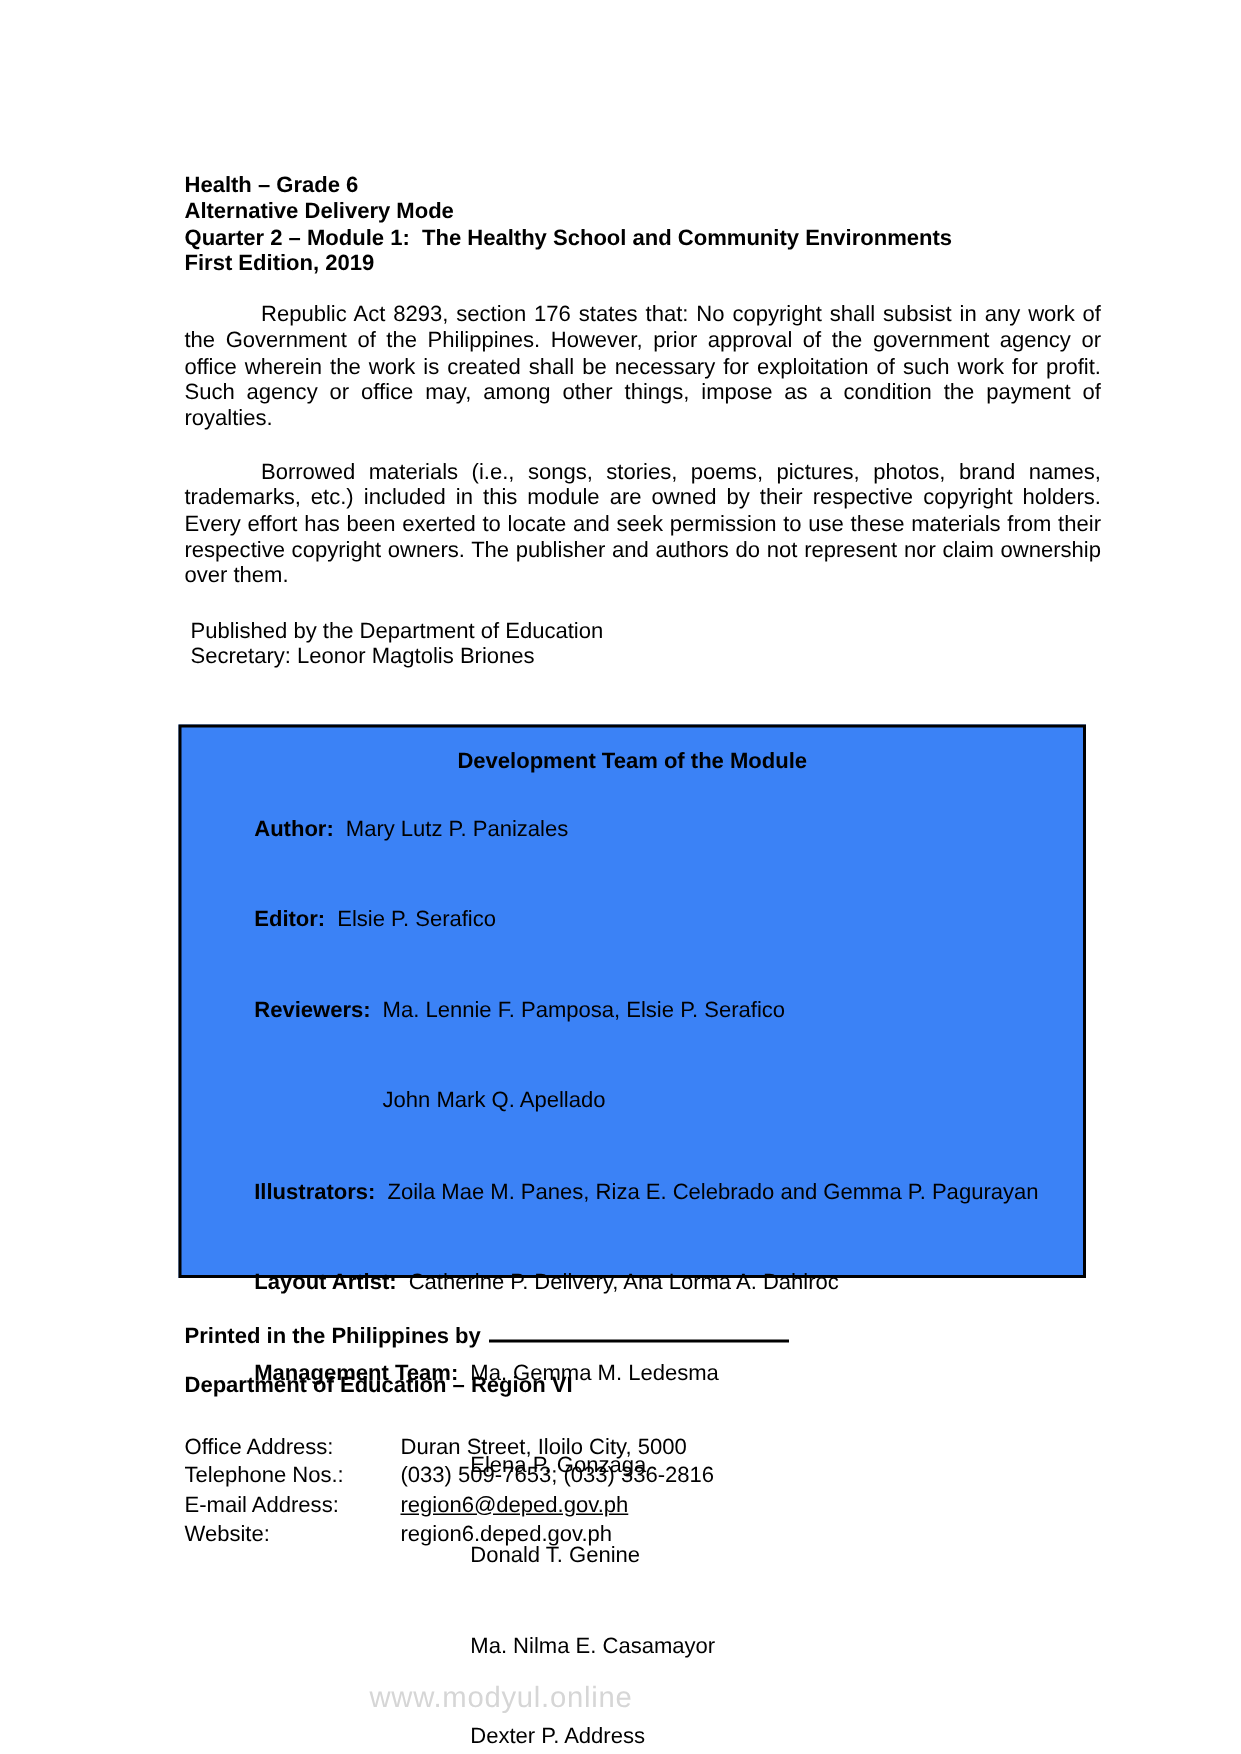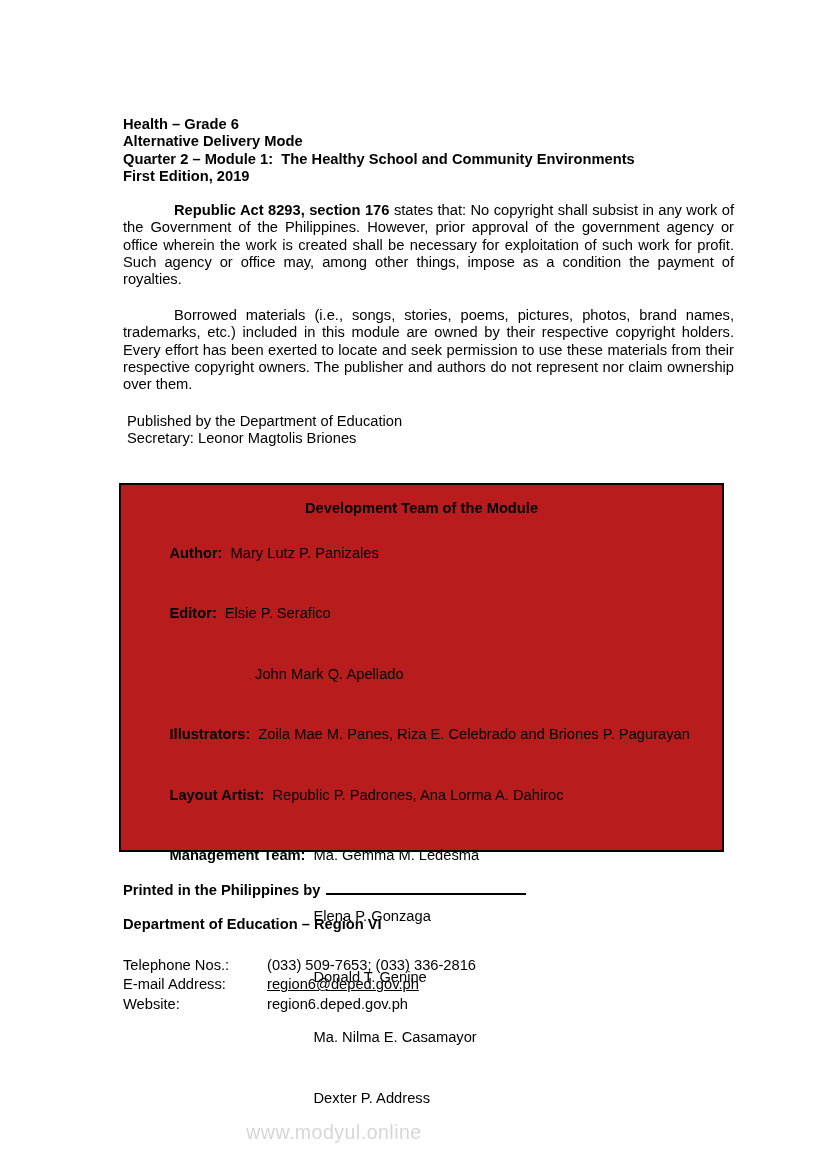--- a/index.html
+++ b/index.html
@@ -7,21 +7,21 @@
     position: relative;
     width: 827px;
     height: 1169px;
     background: #ffffff;
     font-family: "Liberation Sans", sans-serif;
     font-size: 14.7px;
     line-height: 17.3px;
     color: #000000;
     overflow: hidden;
   }
-  .bold { font-weight: bold; }
+  .bold { font-weight: normal; }
   .header-block {
     position: absolute;
     top: 116px;
     left: 123px;
     font-weight: bold;
   }
   .header-line { white-space: pre; }
   .para {
     position: absolute;
     left: 123px;
@@ -37,21 +37,21 @@
     top: 413px;
     left: 127px;
   }
   .dev-box {
     position: absolute;
     top: 483px;
     left: 119px;
     width: 601px;
     height: 365px;
     border: 2px solid #000000;
-    background: #b91c1c;
+    background: #3b82f6;
   }
   .dev-title {
     margin-top: 15px;
     margin-bottom: 10px;
     text-align: center;
     font-weight: bold;
   }
   .dev-row {
     padding-left: 24px;
     margin-bottom: 8.7px;
@@ -136,31 +136,34 @@
     <div class="dev-title">Development Team of the Module</div>
 
     <div class="dev-row">
       <span class="dev-label">Author:</span><span>Mary Lutz P. Panizales</span>
     </div>
 
     <div class="dev-row">
       <span class="dev-label">Editor:</span><span>Elsie P. Serafico</span>
     </div>
 
+    <div class="dev-row">
+      <span class="dev-label">Reviewers:</span><span>Ma. Lennie F. Pamposa, Elsie P. Serafico</span>
+    </div>
 
     <div class="dev-row">
       <span class="dev-label ghost">Reviewers:</span><span>John Mark Q. Apellado</span>
     </div>
 
     <div class="dev-row">
-      <span class="dev-label">Illustrators:</span><span>Zoila Mae M. Panes, Riza E. Celebrado and Briones P. Pagurayan</span>
-    </div>
-
-    <div class="dev-row">
-      <span class="dev-label">Layout Artist:</span><span>Republic P. Padrones, Ana Lorma A. Dahiroc</span>
+      <span class="dev-label">Illustrators:</span><span>Zoila Mae M. Panes, Riza E. Celebrado and Gemma P. Pagurayan</span>
+    </div>
+
+    <div class="dev-row">
+      <span class="dev-label">Layout Artist:</span><span>Catherine P. Delivery, Ana Lorma A. Dahiroc</span>
     </div>
 
     <div class="dev-row">
       <span class="dev-label">Management Team:</span><span>Ma. Gemma M. Ledesma</span>
     </div>
 
     <div class="dev-row">
       <span class="dev-label ghost">Management Team:</span><span>Elena P. Gonzaga</span>
     </div>
 
@@ -176,20 +179,24 @@
       <span class="dev-label ghost">Management Team:</span><span>Dexter P. Address</span>
     </div>
 
   </div>
 
   <div class="printed-line"><span>Printed in the Philippines by</span><span class="blank-line"></span></div>
 
   <div class="region-line">Department of Education – Region VI</div>
 
   <div class="contact-block">
+    <div class="contact-row">
+      <span class="contact-label">Office Address:</span>
+      <span class="contact-value">Duran Street, Iloilo City, 5000</span>
+    </div>
     <div class="contact-row">
       <span class="contact-label">Telephone Nos.:</span>
       <span class="contact-value">(033) 509-7653; (033) 336-2816</span>
     </div>
     <div class="contact-row">
       <span class="contact-label">E-mail Address:</span>
       <a href="#" class="contact-value underline email-link">region6@deped.gov.ph</a>
     </div>
     <div class="contact-row">
       <span class="contact-label">Website:</span>

